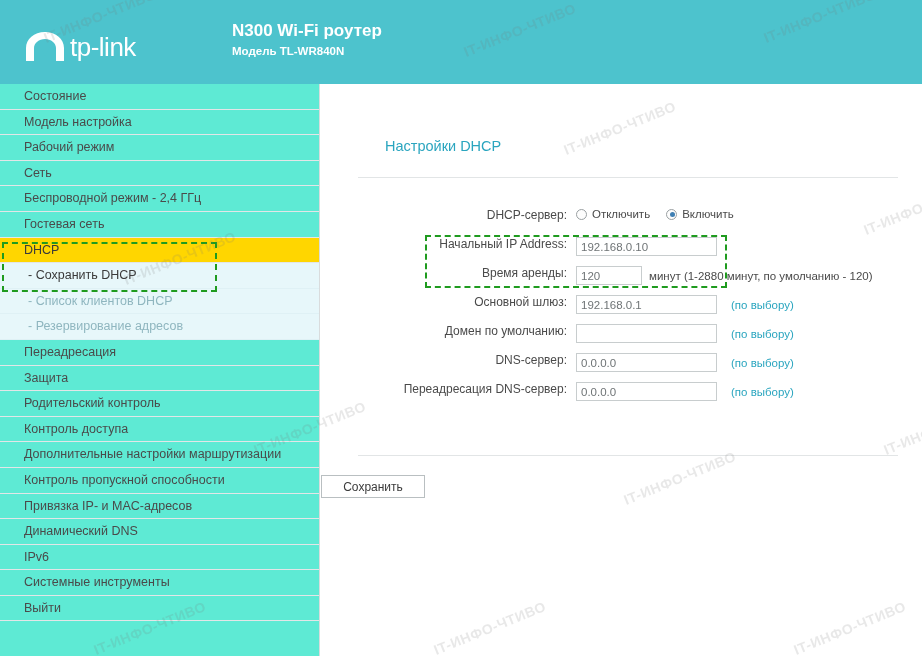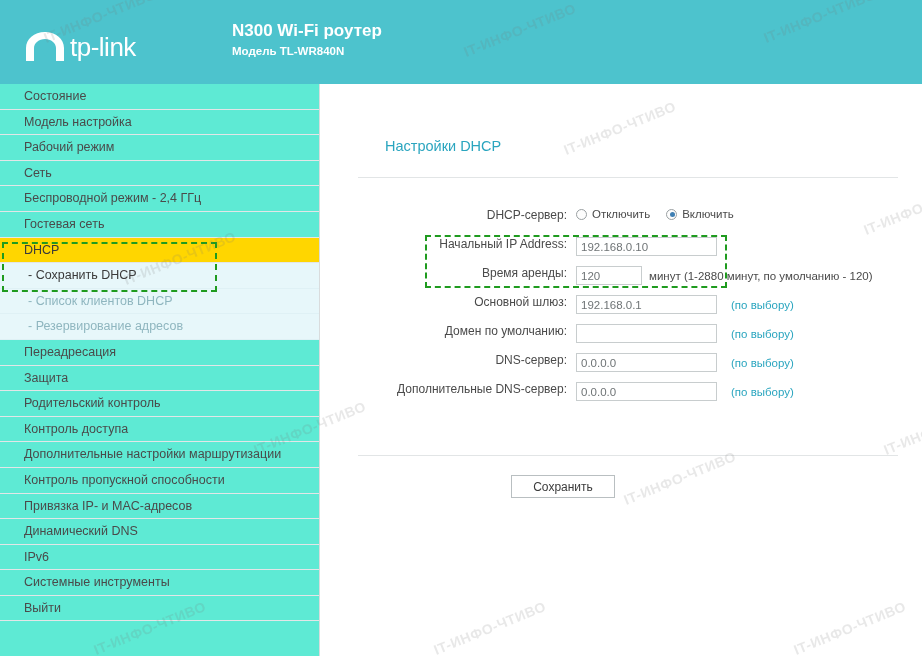--- a/index.html
+++ b/index.html
@@ -172,21 +172,20 @@
     font-size: 11.5px;
     color: #4a4a4a;
     margin-right: 16px;
   }
 
   .save-wrap {
     position: absolute;
     left: 0; top: 391px;
     width: 484px;
     display: flex;
-    justify-content: center;
   }
   .save-btn {
     width: 104px; height: 23px;
     background: #ffffff;
     border: 1px solid #b9bfc1;
     font-family: "Liberation Sans", sans-serif;
     font-size: 12px;
     color: #3b3b3b;
     cursor: pointer;
   }
@@ -312,21 +311,21 @@
 
     <div class="row">
       <div class="row-label">DNS-сервер:</div>
       <div class="row-field">
         <input class="txt w-ip" type="text" value="0.0.0.0" style="">
         <span class="hint-opt">(по выбору)</span>
       </div>
     </div>
 
     <div class="row">
-      <div class="row-label">Дополнительные DNS-сервер:</div>
+      <div class="row-label">Переадресация DNS-сервер:</div>
       <div class="row-field">
         <input class="txt w-ip" type="text" value="0.0.0.0" style="">
         <span class="hint-opt">(по выбору)</span>
       </div>
     </div>
 
   </div>
 
   <div class="rule2"></div>
 

